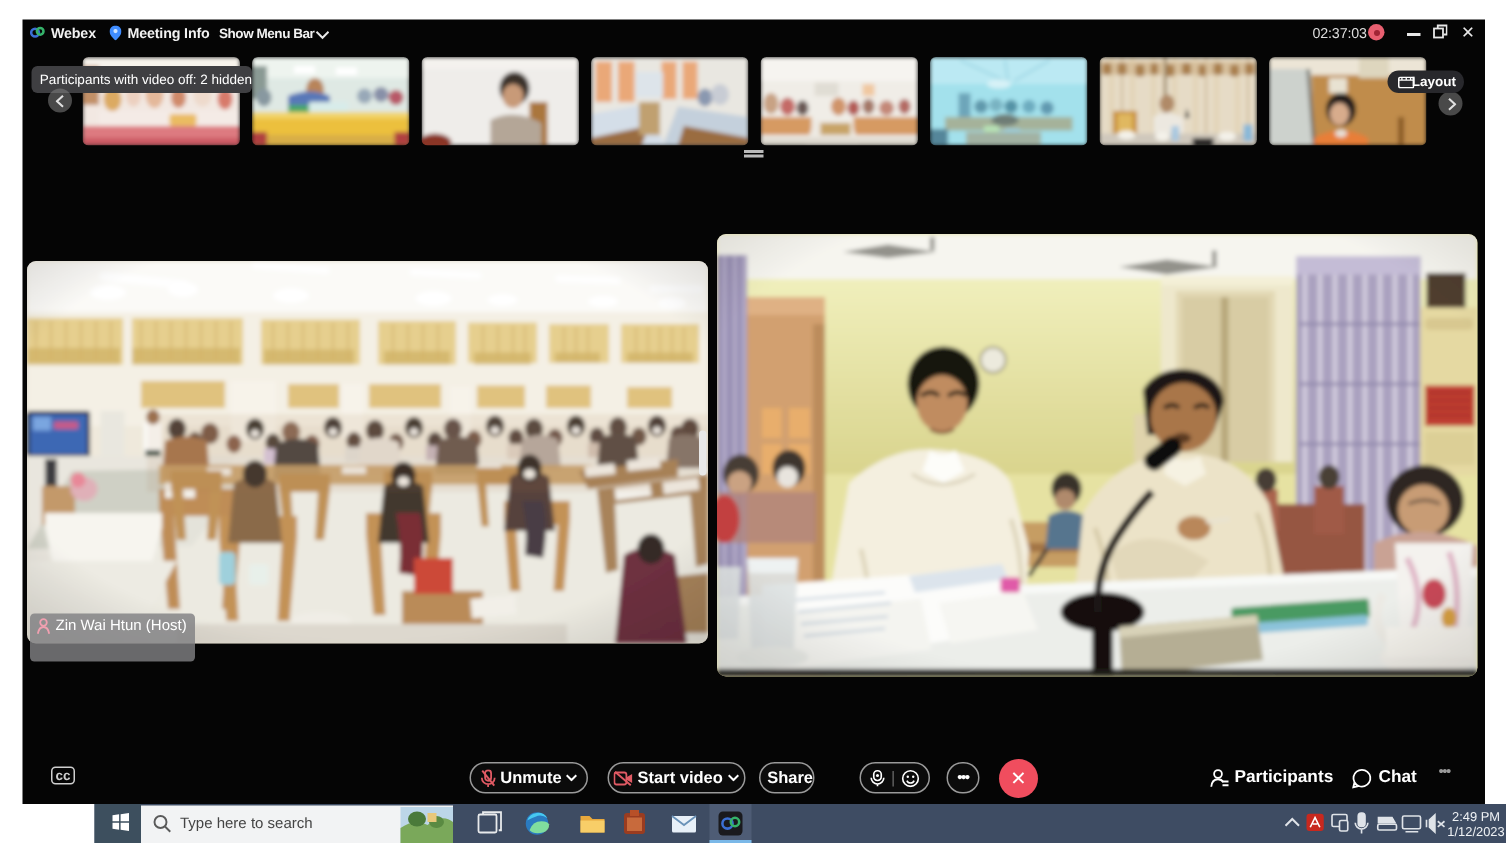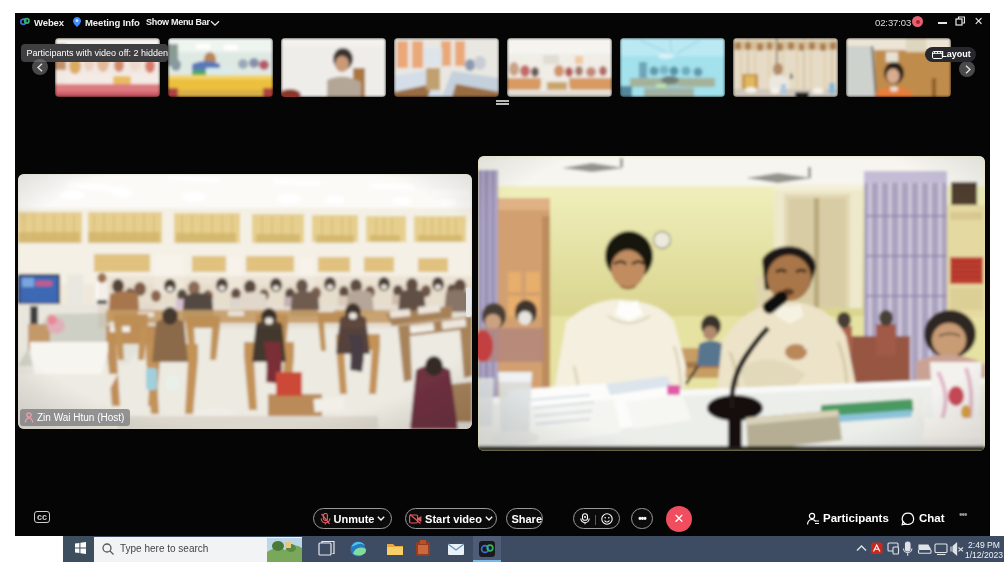--- a/index.html
+++ b/index.html
@@ -12,21 +12,21 @@
   .thumb{position:absolute;top:25px;width:105px;height:59px;border-radius:4px;overflow:hidden;}
   #tooltip{left:6px;top:31px;width:147px;height:18px;background:#3f3f42;border-radius:4px;color:#fff;
     font-size:9px;line-height:18px;text-align:right;white-space:nowrap;z-index:30;}
   .navbtn{width:16px;height:16px;border-radius:50%;background:rgba(130,130,130,.55);color:#ddd;
     font-size:10px;text-align:center;line-height:15px;z-index:30;}
   #layoutbtn{left:910px;top:34px;width:51px;height:15px;background:#28282c;border-radius:8px;z-index:30;
     color:#fff;font-size:9px;font-weight:bold;text-align:center;line-height:15px;}
   #lpane{left:3px;top:161px;width:454px;height:255px;border-radius:6px;overflow:hidden;background:#ded8c8;}
   #rpane{left:463px;top:143px;width:507px;height:295px;border-radius:6px;overflow:hidden;background:#e4e0a4;}
   #divider{left:451px;top:274px;width:5px;height:30px;border-radius:3px;background:#e8e8e8;}
-  #namelabel{left:5px;top:396px;height:17px;background:rgba(128,128,130,.82);border-radius:3px;
+  #namelabel{left:5px;top:396px;height:32px;background:rgba(128,128,130,.82);border-radius:3px;
     color:#fff;font-size:10px;line-height:17px;padding:0 6px 0 17px;z-index:5;}
   .pill{position:absolute;top:495px;height:21px;border:1px solid #9a9a9a;border-radius:12px;background:#0b0b0b;
     color:#fff;font-size:11px;font-weight:bold;display:flex;align-items:center;justify-content:center;box-sizing:border-box;}
   #taskbar{left:15px;top:536px;width:975px;height:26px;background:#3d4b61;margin-left:48px;}
 </style>
 </head>
 <body>
 <div id="app" class="abs">
 
   <div class="abs" style="left:5px;top:4px;width:10px;height:9px;">

